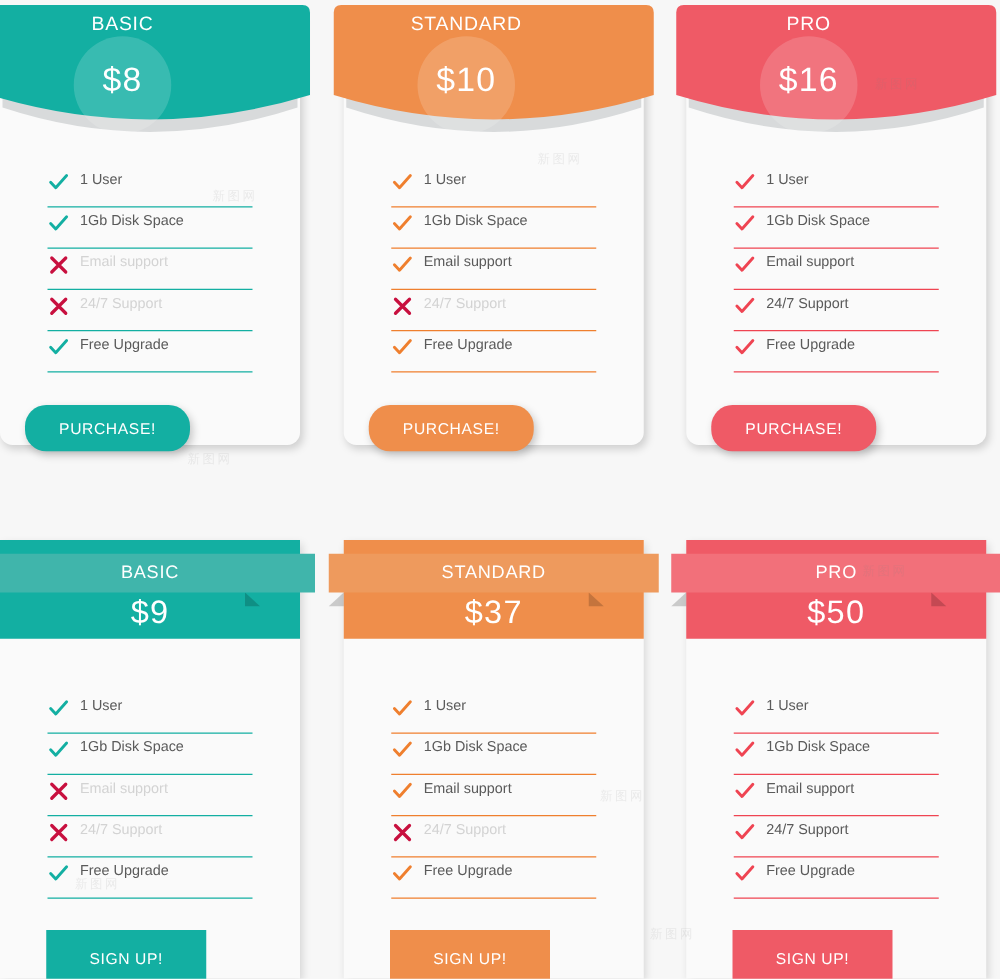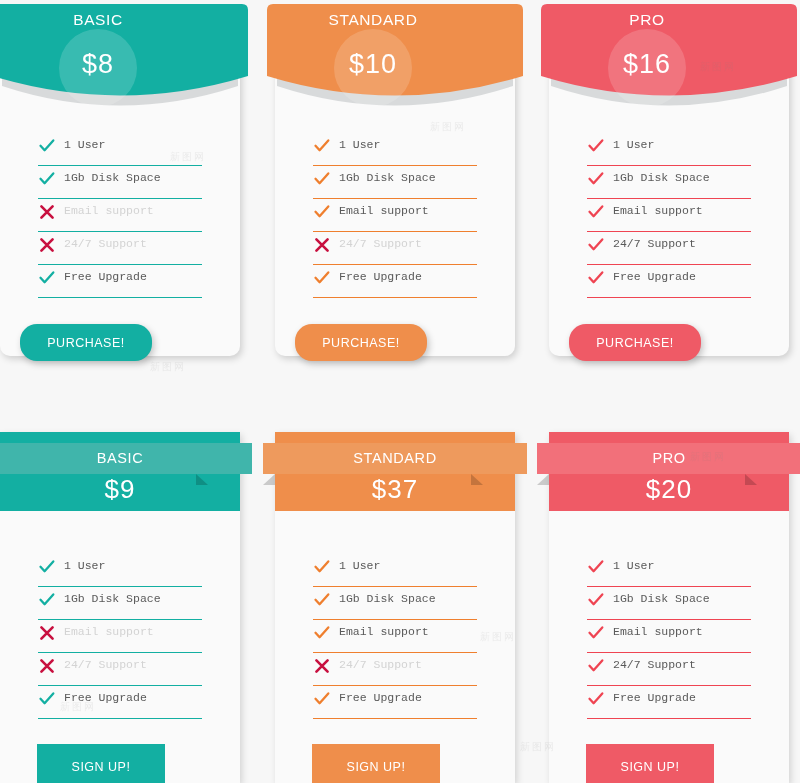--- a/index.html
+++ b/index.html
@@ -86,21 +86,20 @@
     position: absolute;
     left: 38px;
     width: 164px;
     z-index: 6;
   }
   .feat {
     position: relative;
     height: 32px;
     border-bottom: 1.6px solid #13afa2;
     margin-bottom: 0px;
-    font-family: Liberation Mono, monospace;
   }
   .feat .mark {
     position: absolute;
     left: 0;
     top: 4px;
     width: 18px;
     height: 18px;
   }
   .feat .txt {
     position: absolute;
@@ -448,21 +447,21 @@
       <button class="btn-signup" style="background:#ef8e4b">SIGN UP!</button>
     </div>
     <div class="card card-bot" style="left:549px; top:410px;">
       <div class="body-bot"></div>
       <div class="head-bot" style="background:#ef5a66"></div>
       <div class="fold fold-l"></div>
       <div class="fold fold-r"></div>
       <div class="ribbon" style="background:#f2707a">
         <div class="ribbon-label">PRO</div>
       </div>
-      <div class="price-bot">$20</div>
+      <div class="price-bot">$50</div>
       <div class="features" style="top:144px;">
         <div class="feat" style="border-bottom-color:#ef4452">
           <span class="mark"><svg width="18" height="18" viewBox="0 0 18 18">
               <path d="M2.5 8.8 L6.6 13.2 L15.3 3.4" fill="none" stroke="#ef4452" stroke-width="2.3" stroke-linecap="round" stroke-linejoin="round"></path>
             </svg></span>
           <span class="txt">1 User</span>
         </div>
         <div class="feat" style="border-bottom-color:#ef4452">
           <span class="mark"><svg width="18" height="18" viewBox="0 0 18 18">
               <path d="M2.5 8.8 L6.6 13.2 L15.3 3.4" fill="none" stroke="#ef4452" stroke-width="2.3" stroke-linecap="round" stroke-linejoin="round"></path>

